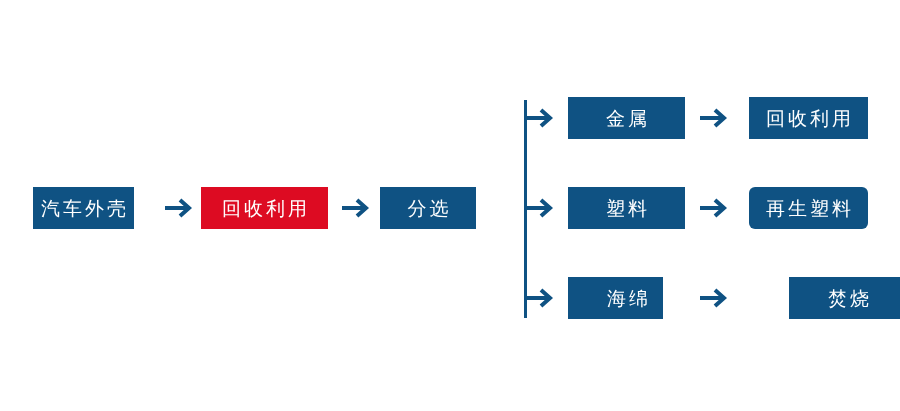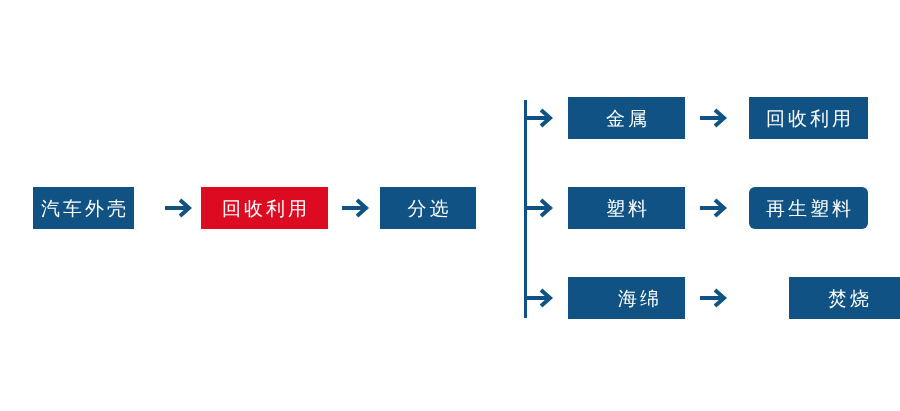--- a/index.html
+++ b/index.html
@@ -36,21 +36,21 @@
   .node.red  { background: #dd0b22; }
 
   
   .n-shell   { left: 33px;  top: 187px; width: 101px; height: 42px; }
   .n-crusher { left: 201px; top: 187px; width: 127px; height: 42px; }
   .n-sort    { left: 380px; top: 187px; width: 96px; height: 42px; }
 
   
   .n-metal   { left: 568px; top: 97px;  width: 117px; height: 42px; }
   .n-plastic { left: 568px; top: 187px; width: 117px; height: 42px; }
-  .n-sponge  { left: 568px; top: 277px; width: 117px; height: 42px; padding-left: 24px; }
+  .n-sponge  { left: 568px; top: 277px; width: 95px; height: 42px; padding-left: 24px; }
 
   
   .n-recycle  { left: 749px; top: 97px;  width: 119px; height: 42px; }
   .n-replast  { left: 749px; top: 187px; width: 119px; height: 42px; border-radius: 6px; }
   .n-burn     { left: 749px; top: 277px; width: 119px; height: 42px; margin-left: 40px; }
 
   
   .arrow {
     position: absolute;
     width: 34px;

